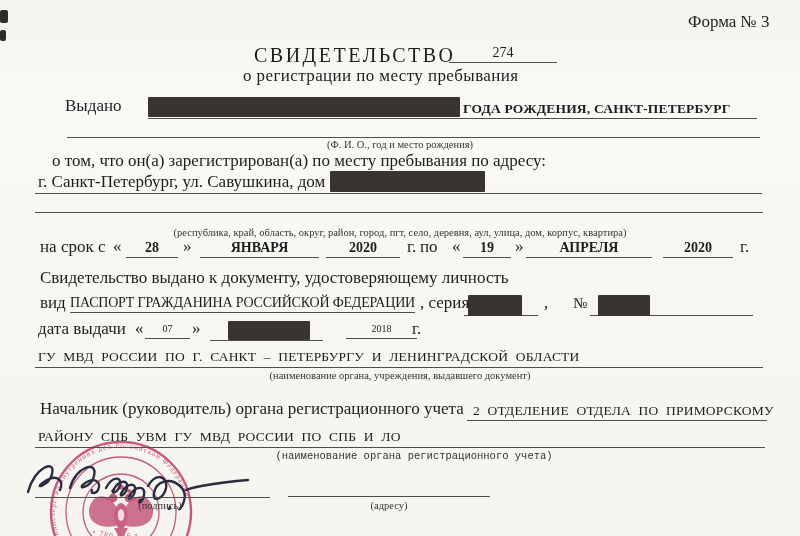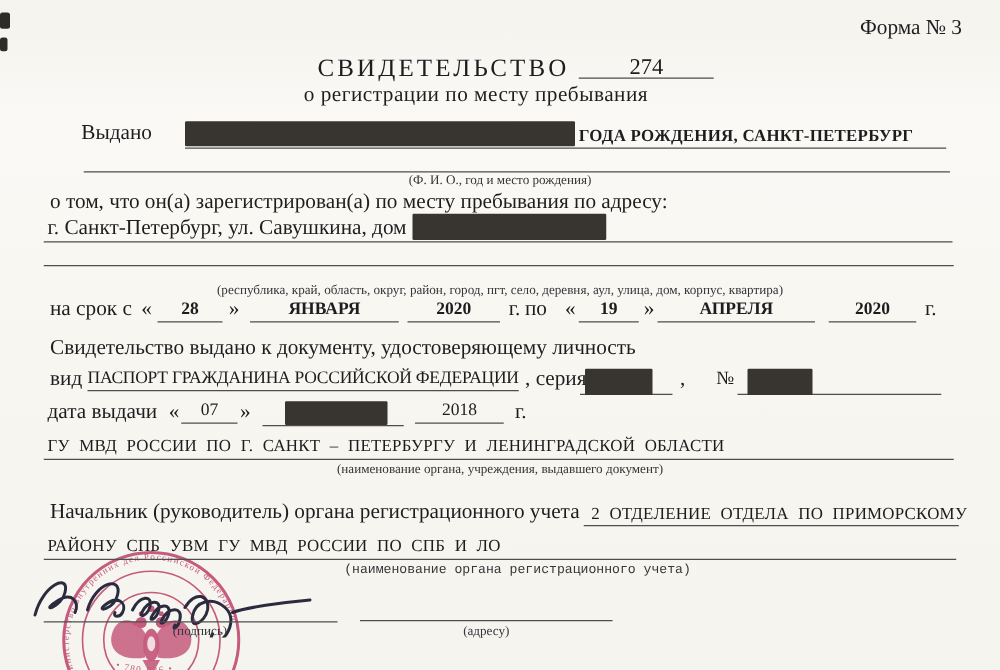--- a/index.html
+++ b/index.html
@@ -8,50 +8,50 @@
     background:linear-gradient(180deg,#f4f3ee 0%,#faf9f5 18%,#f7f6f1 55%,#f5f4ee 100%);
     font-family:"Liberation Serif","DejaVu Serif",serif;color:#1d1d1f;
   }
   .abs{position:absolute;z-index:2;}
   .t17{font-size:17px;line-height:20px;white-space:nowrap;}
   .caps{font-size:13.5px;line-height:17px;white-space:nowrap;word-spacing:4px;letter-spacing:.2px;}
   .capsb{font-weight:bold;font-size:13.5px;line-height:17px;white-space:nowrap;letter-spacing:.2px;}
   .cap{font-size:10.5px;color:#35353a;text-align:center;white-space:nowrap;}
   .rule{height:0;border-top:1.6px solid #4e4e50;}
   .vcell{text-align:center;border-bottom:1.6px solid #4e4e50;font-weight:bold;font-size:14px;line-height:18px;white-space:nowrap;}
-  .vcelln{text-align:center;border-bottom:1.6px solid #4e4e50;font-size:14px;line-height:18px;white-space:nowrap;}
+  .vcelln{text-align:center;border-bottom:1.6px solid #4e4e50;font-size:10px;line-height:18px;white-space:nowrap;}
   .uline{border-bottom:1.6px solid #4e4e50;height:20px;}
   .redact{background:#383530;border-radius:1px;z-index:3;}
   .title{font-size:20px;letter-spacing:2.5px;white-space:nowrap;}
   .subtitle{font-size:17px;letter-spacing:.4px;white-space:nowrap;}
   .smudge{background:#2c2c28;border-radius:2px;z-index:2;}
   .stampwrap{position:absolute;left:31px;top:428px;z-index:1;opacity:.92;}
   .sigwrap{position:absolute;left:18px;top:450px;z-index:4;}
 </style>
 </head>
 <body>
 
 <div class="page">
 
   <div class="smudge abs" style="left:0;top:10px;width:8px;height:13px;"></div>
   <div class="smudge abs" style="left:0;top:30px;width:6px;height:11px;"></div>
 
   <div class="abs t17" style="left:688px;top:12px;">Форма № 3</div>
   <div class="abs title" style="left:254px;top:44px;">СВИДЕТЕЛЬСТВО</div>
-  <div class="abs vcelln" style="left:463px;top:44px;width:108px;font-size:18px;">274</div>
+  <div class="abs vcelln" style="left:449px;top:44px;width:108px;font-size:14px;">274</div>
   <div class="abs subtitle" style="left:243px;top:66px;">о регистрации по месту пребывания</div>
 
   <div class="abs t17" style="left:65px;top:96px;">Выдано</div>
   <div class="abs redact" style="left:148px;top:97px;width:312px;height:20px;"></div>
   <div class="abs capsb" style="left:463px;top:100px;">ГОДА РОЖДЕНИЯ, САНКТ-ПЕТЕРБУРГ</div>
   <div class="abs rule" style="left:148px;top:118px;width:609px;"></div>
   <div class="abs rule" style="left:67px;top:137px;width:693px;"></div>
   <div class="abs cap" style="left:100px;top:139px;width:600px;">(Ф. И. О., год и место рождения)</div>
 
-  <div class="abs t17" style="left:40px;top:151px;">о том, что он(а) зарегистрирован(а) по месту пребывания по адресу:</div>
+  <div class="abs t17" style="left:52px;top:151px;">о том, что он(а) зарегистрирован(а) по месту пребывания по адресу:</div>
   <div class="abs t17" style="left:38px;top:172px;">г. Санкт-Петербург, ул. Савушкина, дом</div>
   <div class="abs redact" style="left:330px;top:171px;width:155px;height:21px;"></div>
   <div class="abs rule" style="left:35px;top:193px;width:727px;"></div>
   <div class="abs rule" style="left:35px;top:212px;width:728px;"></div>
   <div class="abs cap" style="left:100px;top:215px;width:600px;margin-top:12px;">(республика, край, область, округ, район, город, пгт, село, деревня, аул, улица, дом, корпус, квартира)</div>
 
   <div class="abs t17" style="left:40px;top:237px;">на срок с</div>
   <div class="abs t17" style="left:113px;top:237px;">«</div>
   <div class="abs vcell" style="left:126px;top:239px;width:52px;">28</div>
   <div class="abs t17" style="left:183px;top:237px;">»</div>
@@ -76,21 +76,21 @@
   <div class="abs t17" style="left:573px;top:293px;font-size:15px;">№</div>
   <div class="abs uline" style="left:590px;top:295px;width:163px;"></div>
   <div class="abs redact" style="left:598px;top:295px;width:52px;height:21px;"></div>
 
   <div class="abs t17" style="left:38px;top:319px;">дата выдачи</div>
   <div class="abs t17" style="left:135px;top:319px;">«</div>
   <div class="abs vcelln" style="left:145px;top:320px;width:45px;">07</div>
   <div class="abs t17" style="left:192px;top:319px;">»</div>
   <div class="abs uline" style="left:210px;top:320px;width:113px;"></div>
   <div class="abs redact" style="left:228px;top:321px;width:82px;height:19px;"></div>
-  <div class="abs vcelln" style="left:332px;top:320px;width:71px;">2018</div>
+  <div class="abs vcelln" style="left:346px;top:320px;width:71px;">2018</div>
   <div class="abs t17" style="left:412px;top:319px;">г.</div>
 
   <div class="abs caps" style="left:38px;top:348px;">ГУ МВД РОССИИ ПО Г. САНКТ – ПЕТЕРБУРГУ И ЛЕНИНГРАДСКОЙ ОБЛАСТИ</div>
   <div class="abs rule" style="left:35px;top:367px;width:728px;"></div>
   <div class="abs cap" style="left:100px;top:370px;width:600px;">(наименование органа, учреждения, выдавшего документ)</div>
 
   <div class="abs t17" style="left:40px;top:399px;">Начальник (руководитель) органа регистрационного учета</div>
   <div class="abs caps" style="left:473px;top:402px;">2 ОТДЕЛЕНИЕ ОТДЕЛА  ПО ПРИМОРСКОМУ</div>
   <div class="abs rule" style="left:467px;top:420px;width:300px;"></div>
   <div class="abs caps" style="left:38px;top:428px;">РАЙОНУ СПБ УВМ  ГУ  МВД РОССИИ  ПО СПБ  И  ЛО</div>

